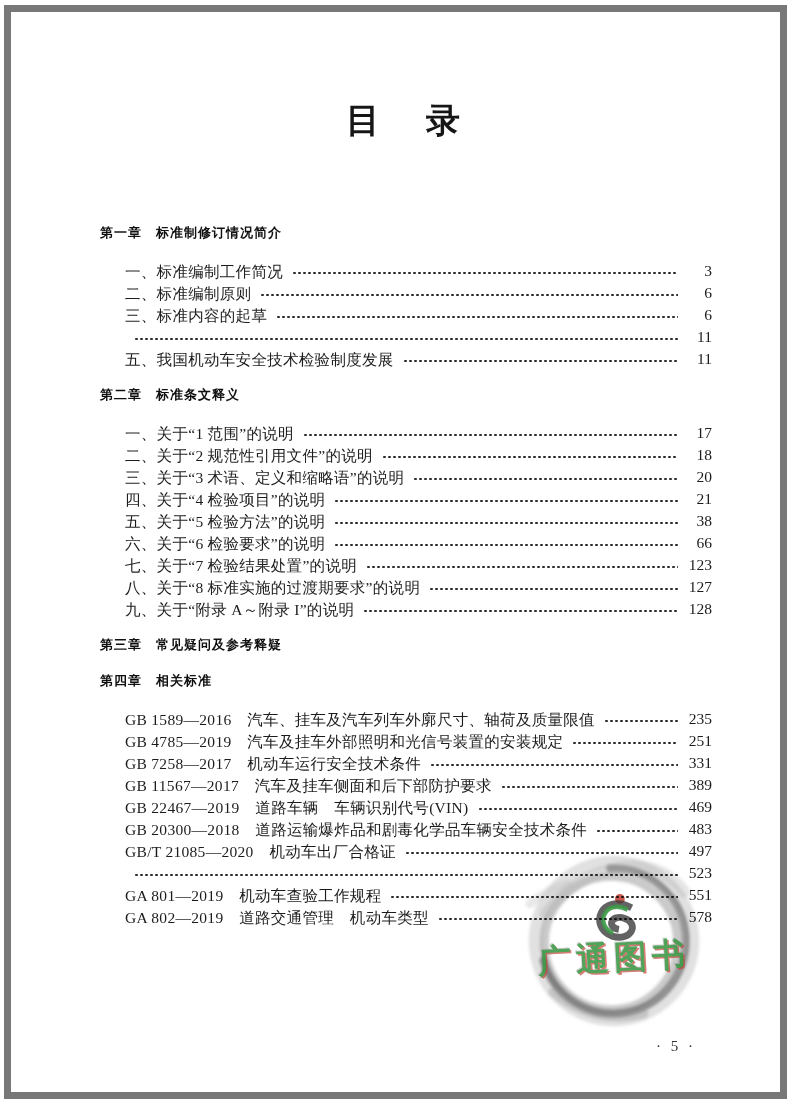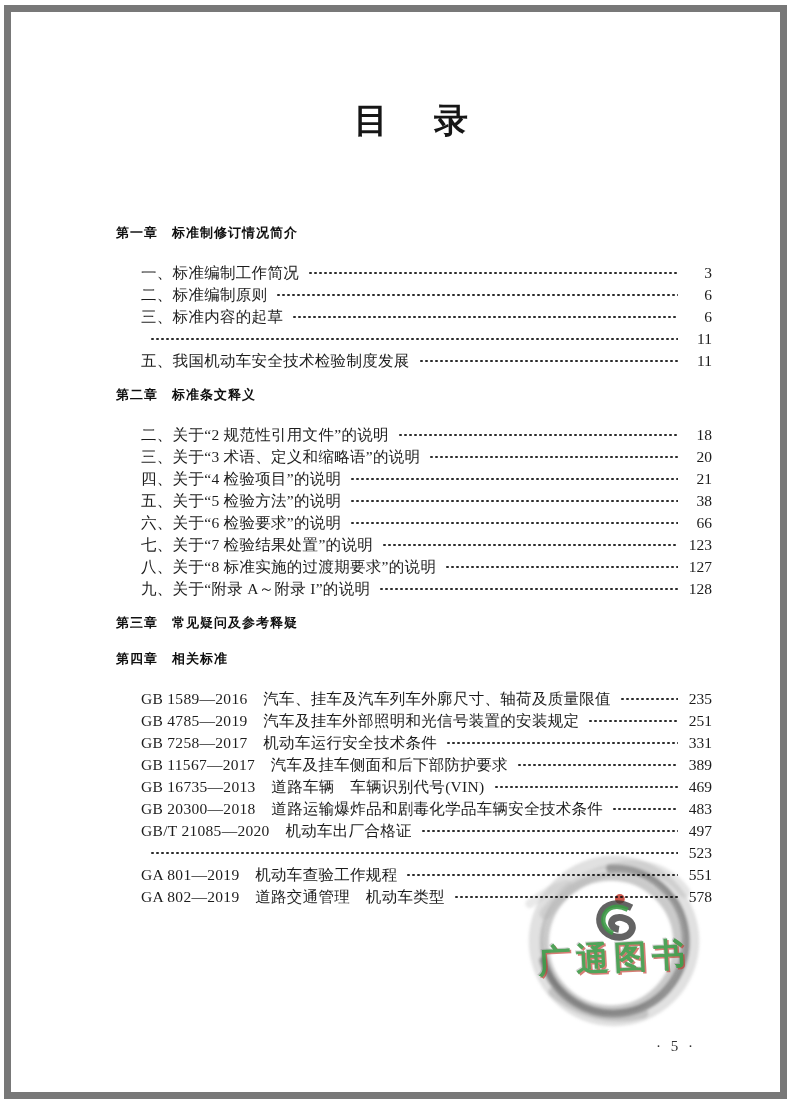--- a/index.html
+++ b/index.html
@@ -17,21 +17,21 @@
   }
   
   .frame {
     position: absolute;
     left: 4px; top: 5px; right: 3px; bottom: 4px;
     border: 7px solid #787878;
     pointer-events: none;
   }
   .content {
     position: absolute;
-    left: 116px;
+    left: 100px;
     right: 78px;
     top: 0;
   }
   .doc-title {
     margin: 98px 0 0 0;
     text-align: center;
     font-size: 34px;
     font-weight: bold;
     letter-spacing: 6px;
     color: #161616;
@@ -50,21 +50,20 @@
     line-height: 26px;
     color: #101010;
     letter-spacing: 1px;
   }
   .toc-list {
     margin-top: 16px;
     margin-left: 25px;
   }
   .toc-row {
     display: flex;
-    align-items: center;
     height: 22px;
     font-size: 15.5px;
   }
   .entry-title {
     white-space: nowrap;
     letter-spacing: 0.3px;
   }
   .leader {
     flex: 1;
     min-width: 14px;
@@ -149,20 +148,25 @@
             <span class="entry-title">五、我国机动车安全技术检验制度发展</span>
             <span class="leader"></span>
             <span class="entry-page">11</span>
           </div>
         </div>
       </div>
       <div class="toc-section">
         <div class="chapter-heading">第二章　标准条文释义</div>
         <div class="toc-list">
           <div class="toc-row">
+            <span class="entry-title">一、关于“1 范围”的说明</span>
+            <span class="leader"></span>
+            <span class="entry-page">17</span>
+          </div>
+          <div class="toc-row">
             <span class="entry-title">二、关于“2 规范性引用文件”的说明</span>
             <span class="leader"></span>
             <span class="entry-page">18</span>
           </div>
           <div class="toc-row">
             <span class="entry-title">三、关于“3 术语、定义和缩略语”的说明</span>
             <span class="leader"></span>
             <span class="entry-page">20</span>
           </div>
           <div class="toc-row">
@@ -217,21 +221,21 @@
             <span class="entry-title">GB 7258—2017　机动车运行安全技术条件</span>
             <span class="leader"></span>
             <span class="entry-page">331</span>
           </div>
           <div class="toc-row">
             <span class="entry-title">GB 11567—2017　汽车及挂车侧面和后下部防护要求</span>
             <span class="leader"></span>
             <span class="entry-page">389</span>
           </div>
           <div class="toc-row">
-            <span class="entry-title">GB 16735—2013　道路车辆　车辆识别代号(VIN)</span>
+            <span class="entry-title">GB 22467—2019　道路车辆　车辆识别代号(VIN)</span>
             <span class="leader"></span>
             <span class="entry-page">469</span>
           </div>
           <div class="toc-row">
             <span class="entry-title">GB 20300—2018　道路运输爆炸品和剧毒化学品车辆安全技术条件</span>
             <span class="leader"></span>
             <span class="entry-page">483</span>
           </div>
           <div class="toc-row">
             <span class="entry-title">GB/T 21085—2020　机动车出厂合格证</span>

